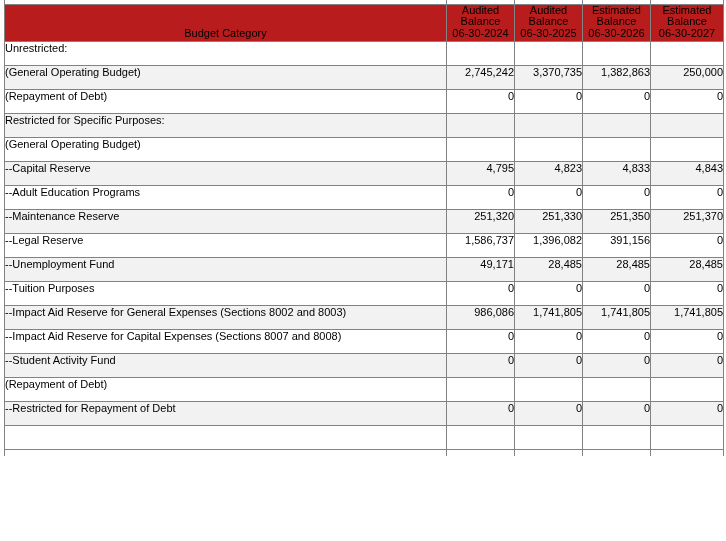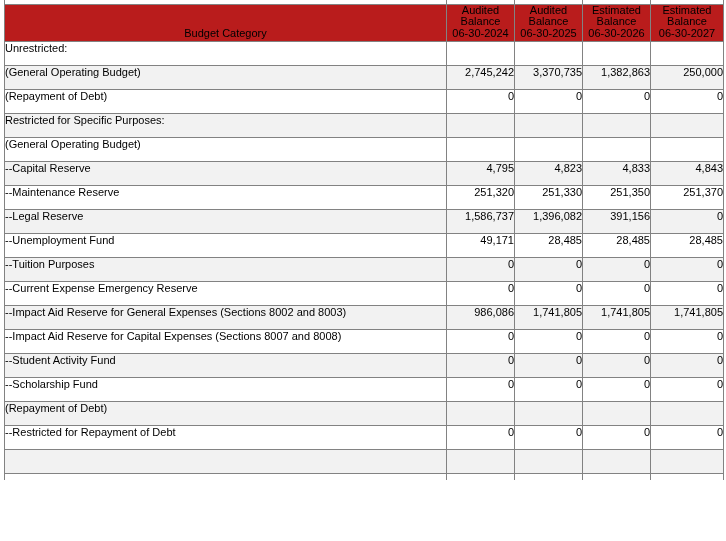--- a/index.html
+++ b/index.html
@@ -162,20 +162,27 @@
   </tr>
 
   <tr class="data-row">
     <td class="cat-cell">--Capital Reserve</td>
     <td class="val-cell">4,795</td>
     <td class="val-cell">4,823</td>
     <td class="val-cell">4,833</td>
     <td class="val-cell">4,843</td>
   </tr>
 
+  <tr class="data-row">
+    <td class="cat-cell">--Adult Education Programs</td>
+    <td class="val-cell">0</td>
+    <td class="val-cell">0</td>
+    <td class="val-cell">0</td>
+    <td class="val-cell">0</td>
+  </tr>
 
   <tr class="data-row">
     <td class="cat-cell">--Maintenance Reserve</td>
     <td class="val-cell">251,320</td>
     <td class="val-cell">251,330</td>
     <td class="val-cell">251,350</td>
     <td class="val-cell">251,370</td>
   </tr>
 
   <tr class="data-row">
@@ -195,27 +202,20 @@
   </tr>
 
   <tr class="data-row">
     <td class="cat-cell">--Tuition Purposes</td>
     <td class="val-cell">0</td>
     <td class="val-cell">0</td>
     <td class="val-cell">0</td>
     <td class="val-cell">0</td>
   </tr>
 
-  <tr class="data-row">
-    <td class="cat-cell">--Current Expense Emergency Reserve</td>
-    <td class="val-cell">0</td>
-    <td class="val-cell">0</td>
-    <td class="val-cell">0</td>
-    <td class="val-cell">0</td>
-  </tr>
 
   <tr class="data-row">
     <td class="cat-cell">--Impact Aid Reserve for General Expenses (Sections 8002 and 8003)</td>
     <td class="val-cell">986,086</td>
     <td class="val-cell">1,741,805</td>
     <td class="val-cell">1,741,805</td>
     <td class="val-cell">1,741,805</td>
   </tr>
 
   <tr class="data-row">
@@ -228,27 +228,20 @@
 
 
   <tr class="data-row">
     <td class="cat-cell">--Student Activity Fund</td>
     <td class="val-cell">0</td>
     <td class="val-cell">0</td>
     <td class="val-cell">0</td>
     <td class="val-cell">0</td>
   </tr>
 
-  <tr class="data-row">
-    <td class="cat-cell">--Scholarship Fund</td>
-    <td class="val-cell">0</td>
-    <td class="val-cell">0</td>
-    <td class="val-cell">0</td>
-    <td class="val-cell">0</td>
-  </tr>
 
   <tr class="data-row">
     <td class="cat-cell">(Repayment of Debt)</td>
     <td class="val-cell"></td>
     <td class="val-cell"></td>
     <td class="val-cell"></td>
     <td class="val-cell"></td>
   </tr>
 
   <tr class="data-row">

